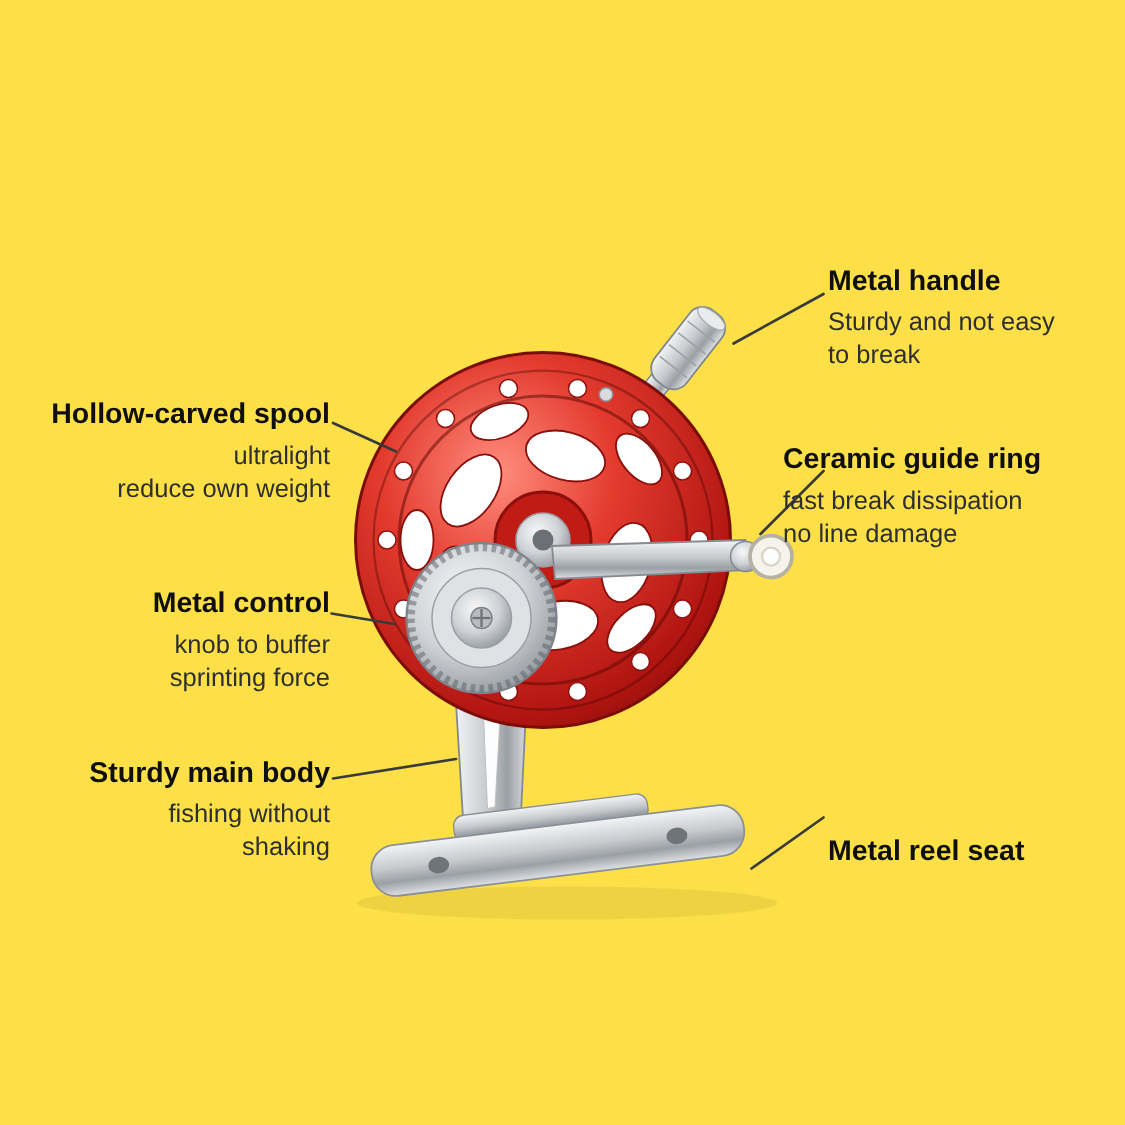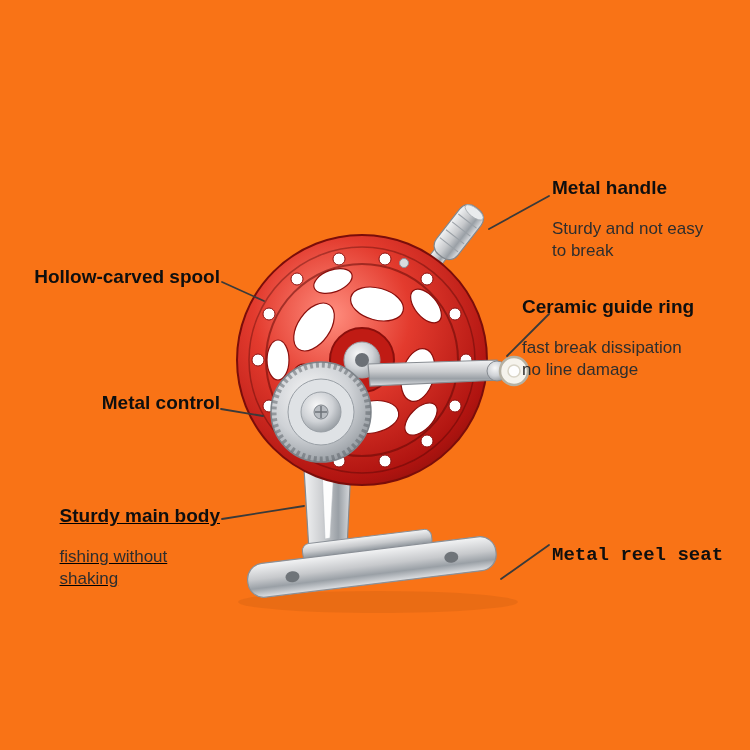--- a/index.html
+++ b/index.html
@@ -1,24 +1,24 @@
 <!DOCTYPE html>
 <html><head>
 <meta charset="utf-8">
 <style>
   html,body{margin:0;padding:0;background:#ffffff;}
   .stage{
-    position:relative;width:750px;height:750px;background:#f97316;overflow:hidden;
+    position:relative;width:750px;height:750px;background:#fde047;overflow:hidden;
     font-family:"Liberation Sans", sans-serif;
   }
   svg.art{position:absolute;left:0;top:0;width:750px;height:750px;}
   .ann{position:absolute;}
   .ann .title{font-size:19px;font-weight:700;color:#0f0f0f;}
-  .ann .desc{font-size:17px;color:#2e2e2e;line-height:1.32;white-space:pre-line;margin-top:19px;}
-  .ann.left{}
+  .ann .desc{font-size:17px;color:#2e2e2e;line-height:1.32;white-space:pre-line;margin-top:5px;}
+  .ann.left{text-align:right;}
   .ann.right{text-align:left;}
 </style>
 </head>
 <body>
 
 <div class="stage">
 
   <svg class="art" viewBox="0 0 750 750">
     <defs>
       <radialGradient id="gRed" cx="38%" cy="32%" r="78%">
@@ -143,35 +143,39 @@
   </svg>
 
   <div class="ann right" style="left:552px; top:177px;">
     <div class="title">Metal handle</div>
     <div class="desc">Sturdy and not easy
 to break</div>
   </div>
 
   <div class="ann left" style="right:530px; top:266px;">
     <div class="title">Hollow-carved spool</div>
+    <div class="desc">ultralight
+reduce own weight</div>
   </div>
 
   <div class="ann right" style="left:522px; top:296px;">
     <div class="title">Ceramic guide ring</div>
     <div class="desc">fast break dissipation
 no line damage</div>
   </div>
 
   <div class="ann left" style="right:530px; top:392px;">
     <div class="title">Metal control</div>
+    <div class="desc">knob to buffer
+sprinting force</div>
   </div>
 
-  <div class="ann left" style="right:530px; top:505px;text-decoration:underline;">
+  <div class="ann left" style="right:530px; top:505px;">
     <div class="title">Sturdy main body</div>
     <div class="desc">fishing without
 shaking</div>
   </div>
 
-  <div class="ann right" style="left:552px; top:544px;font-family:Liberation Mono, monospace;">
+  <div class="ann right" style="left:552px; top:557px;">
     <div class="title">Metal reel seat</div>
   </div>
 
 </div>
 
 </body></html>

